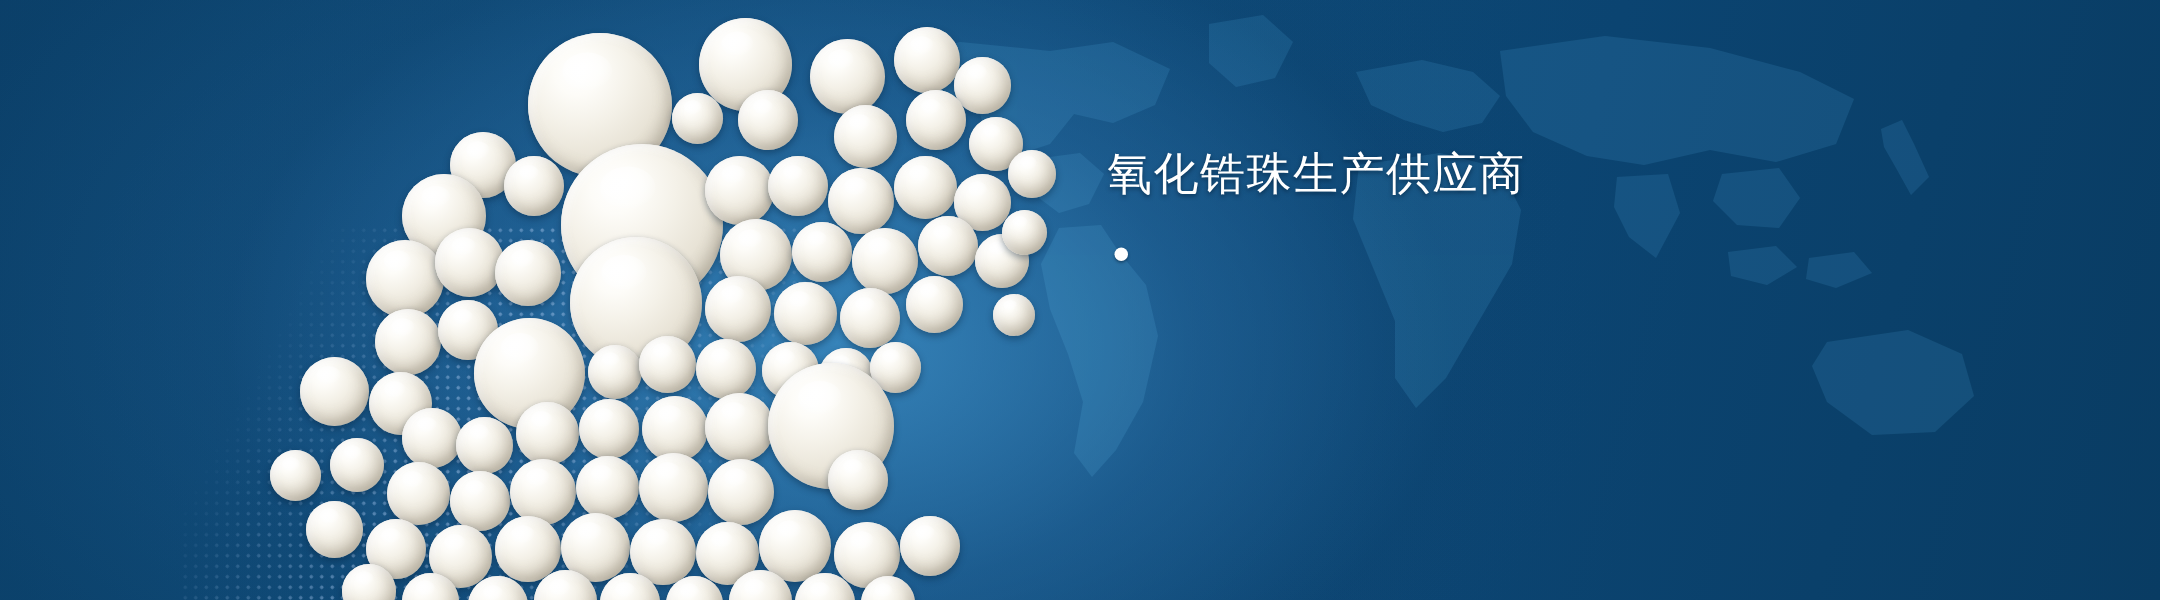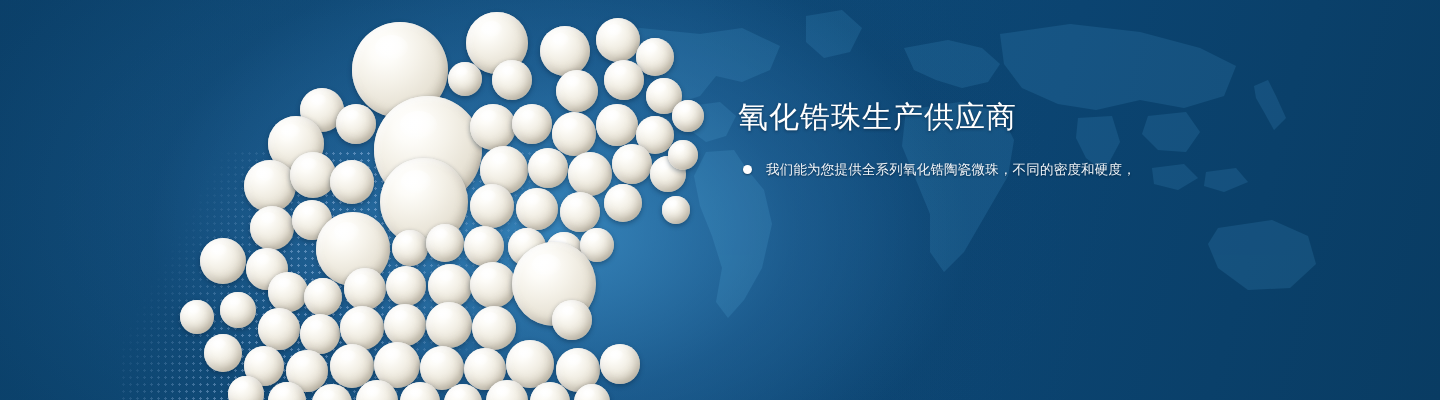--- a/index.html
+++ b/index.html
@@ -223,18 +223,17 @@
       <div class="bead" style="left: 672px; top: 100px; width: 32px; height: 32px;"></div>
       <div class="bead" style="left: 668px; top: 140px; width: 30px; height: 30px;"></div>
       <div class="bead" style="left: 662px; top: 196px; width: 28px; height: 28px;"></div>
     </div>
 
   <div class="copy">
     <h1 class="headline">氧化锆珠生产供应商</h1>
     <ul class="bullets">
         <li class="bullet">
           <span class="dot"></span>
-          <span class="bullet-line">我们能为您提供全系列氧化锆陶瓷微珠，不同的密度和硬度，</span>
         </li>
       </ul>
   </div>
 
 </div>
 
 </body></html>

